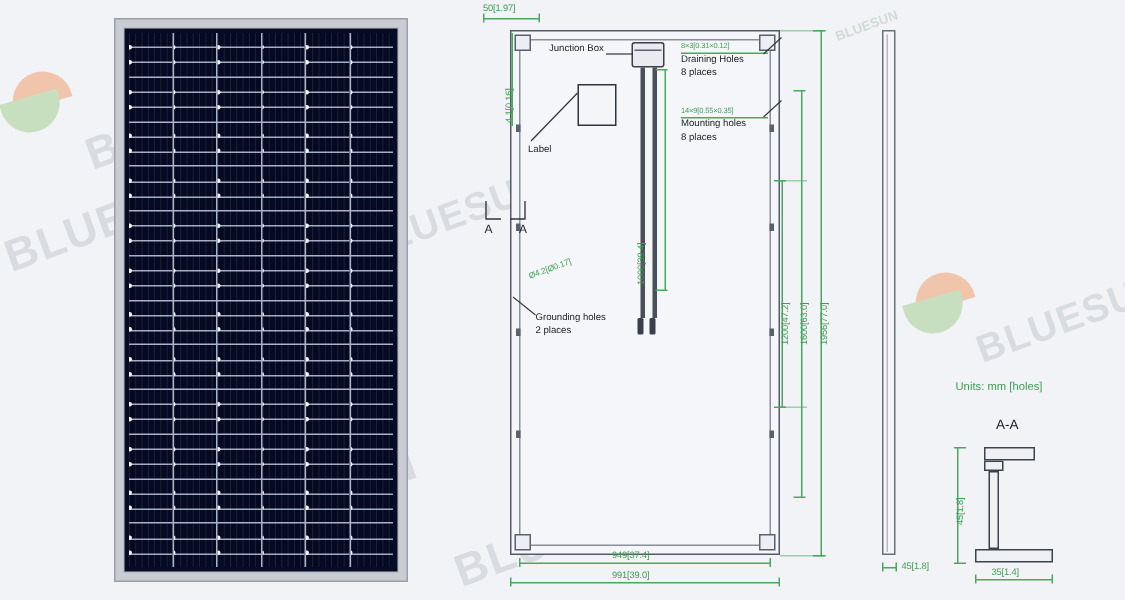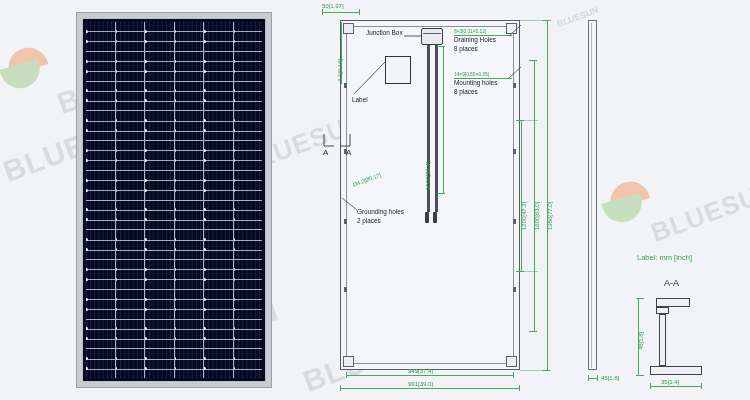--- a/index.html
+++ b/index.html
@@ -626,21 +626,21 @@
   <div class="dim" style="left:408px; top:380px;">991[39.0]</div>
 
   <div id="side">
       <div class="core"></div>
     </div>
   <div class="gline" style="left:588px; top:378px; width:10px; height:0.7px;"></div>
   <div class="gline" style="left:588px; top:375px; width:0.7px; height:6px;"></div>
   <div class="gline" style="left:597px; top:375px; width:0.7px; height:6px;"></div>
   <div class="dim" style="left:601px; top:374px;">45[1.8]</div>
 
-  <div id="units">Label: mm [inch]</div>
+  <div id="units">Units: mm [holes]</div>
   <div id="aa-title">A-A</div>
 
   <div id="aa">
 
     <div class="aa-part" style="left:10px; top:0px; width:34px; height:9px;"></div>
     <div class="aa-part" style="left:10px; top:9px; width:13px; height:7px;"></div>
 
     <div class="aa-part" style="left:13px; top:16px; width:7px; height:52px;"></div>
 
     <div class="aa-part" style="left:4px; top:68px; width:52px; height:9px;"></div>

